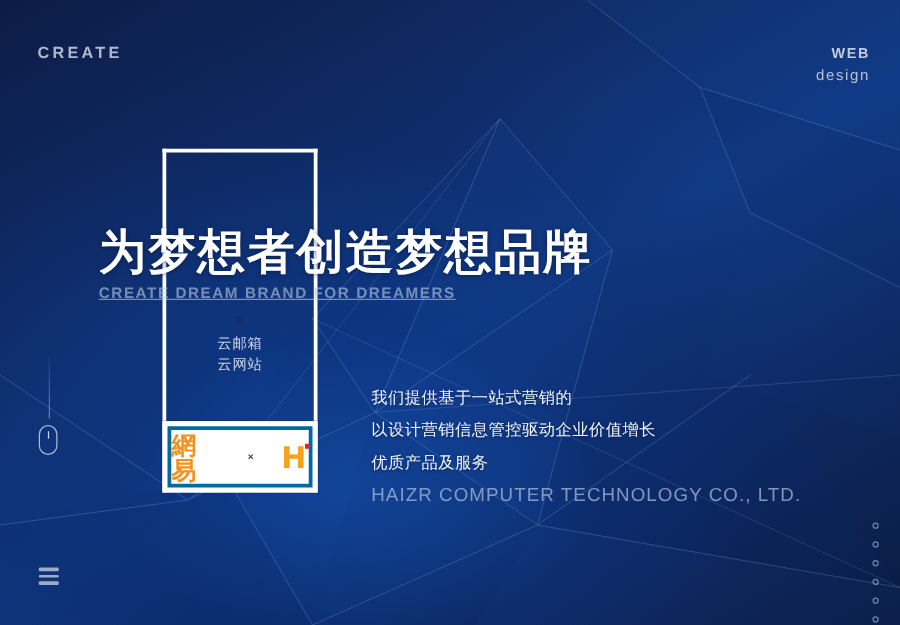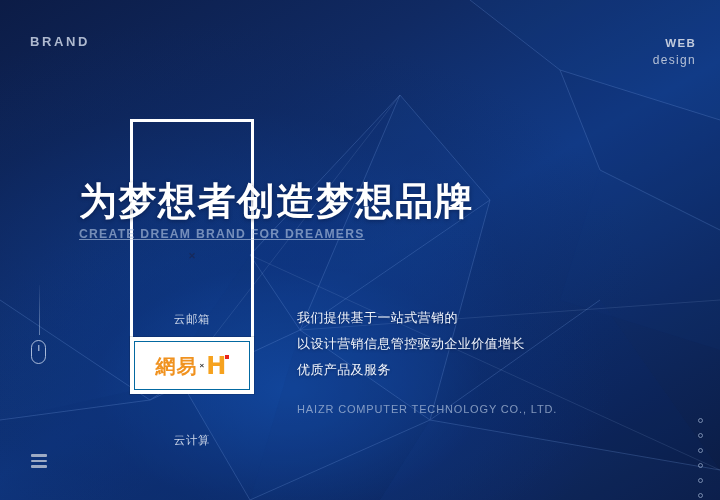--- a/index.html
+++ b/index.html
@@ -88,36 +88,36 @@
     position:absolute; left:0; right:0; top:133px;
     text-align:center; font-size:9px; font-weight:bold;
     color:#18295a; line-height:1;
   }
   .panel .menu {
     position:absolute; left:0; right:0; top:148px;
     text-align:center;
   }
   .panel .menu-item {
     font-size:11.5px; line-height:16.5px;
-    color:#ccd6e8; letter-spacing:0.6px;margin-top:44px;
+    color:#ccd6e8; letter-spacing:0.6px;
   }
 
   
   .logo-card {
     position:absolute; left:0; top:218px;
     width:124px; height:57px;
     background:#ffffff;
     border:4px solid #ffffff;
     display:flex; align-items:center; justify-content:center;
     box-shadow:0 0 0 1px rgba(0,0,0,0.12);
   }
   .logo-card-inner {
     width:100%; height:100%;
-    border:1px solid #0369a1;
-    display:flex; align-items:center; justify-content:center; gap:2px;
+    border:3px solid #0369a1;
+    display:flex; align-items:center; justify-content:center; gap:22px;
   }
   .netease {
     font-family:"DejaVu Sans", sans-serif;
     font-size:20px; font-weight:bold;
     color:#f0921f; letter-spacing:1px;
     line-height:1;
   }
   .x-sep { font-size:8px; color:#3b3b3b; font-weight:bold; }
   .h-logo {
     position:relative;
@@ -155,22 +155,22 @@
   
   .body-text { position:absolute; left:297px; top:305px; }
   .body-text .bl {
     font-family:Liberation Serif, serif;
     font-size:13px; line-height:26px;
     color:#f2f6fd; letter-spacing:0.4px;
     white-space:nowrap;
     text-shadow:0 1px 3px rgba(0,10,36,0.4);
   }
   .body-text .company {
-    margin-top:20px;
-    font-size:11px; letter-spacing:0.85px;
+    margin-top:5px;
+    font-size:15px; letter-spacing:0.85px;
     color:rgba(175,192,220,0.72);
     white-space:nowrap;
   }
 </style>
 </head>
 <body>
 
 <div id="stage">
 
   <svg id="poly" viewBox="0 0 720 500" preserveAspectRatio="none">
@@ -200,21 +200,21 @@
       <path d="M0,300 L150,400 L180,380 L250,500"></path>
       <path d="M600,300 L430,420"></path>
     </g>
     <g stroke="#a8c6f4" stroke-width="0.6" opacity="0.22" fill="none">
       <path d="M250,255 L720,470"></path>
       <path d="M300,330 L720,300"></path>
       <path d="M400,95 L180,380"></path>
     </g>
   </svg>
 
-  <div class="logo">BRAND</div>
+  <div class="logo">CREATE</div>
 
   <div class="web-design">
     <div class="l1">WEB</div>
     <div class="l2">design</div>
   </div>
 
   <div class="rail-line"></div>
   <div class="mouse-icon"></div>
   <div class="hamburger">
     <span></span>
@@ -236,21 +236,20 @@
     <div class="f-left"></div>
     <div class="f-right"></div>
   </div>
 
   <div class="panel">
     <div class="xmark">✕</div>
 
     <div class="menu">
       <div class="menu-item">云邮箱</div>
       <div class="menu-item">云网站</div>
-      <div class="menu-item">云计算</div>
     </div>
 
     <div class="logo-card">
       <div class="logo-card-inner">
         <div class="netease">網易</div>
         <div class="x-sep">×</div>
         <div class="h-logo">
           <span>H</span>
           <span class="reddot"></span>
         </div>

